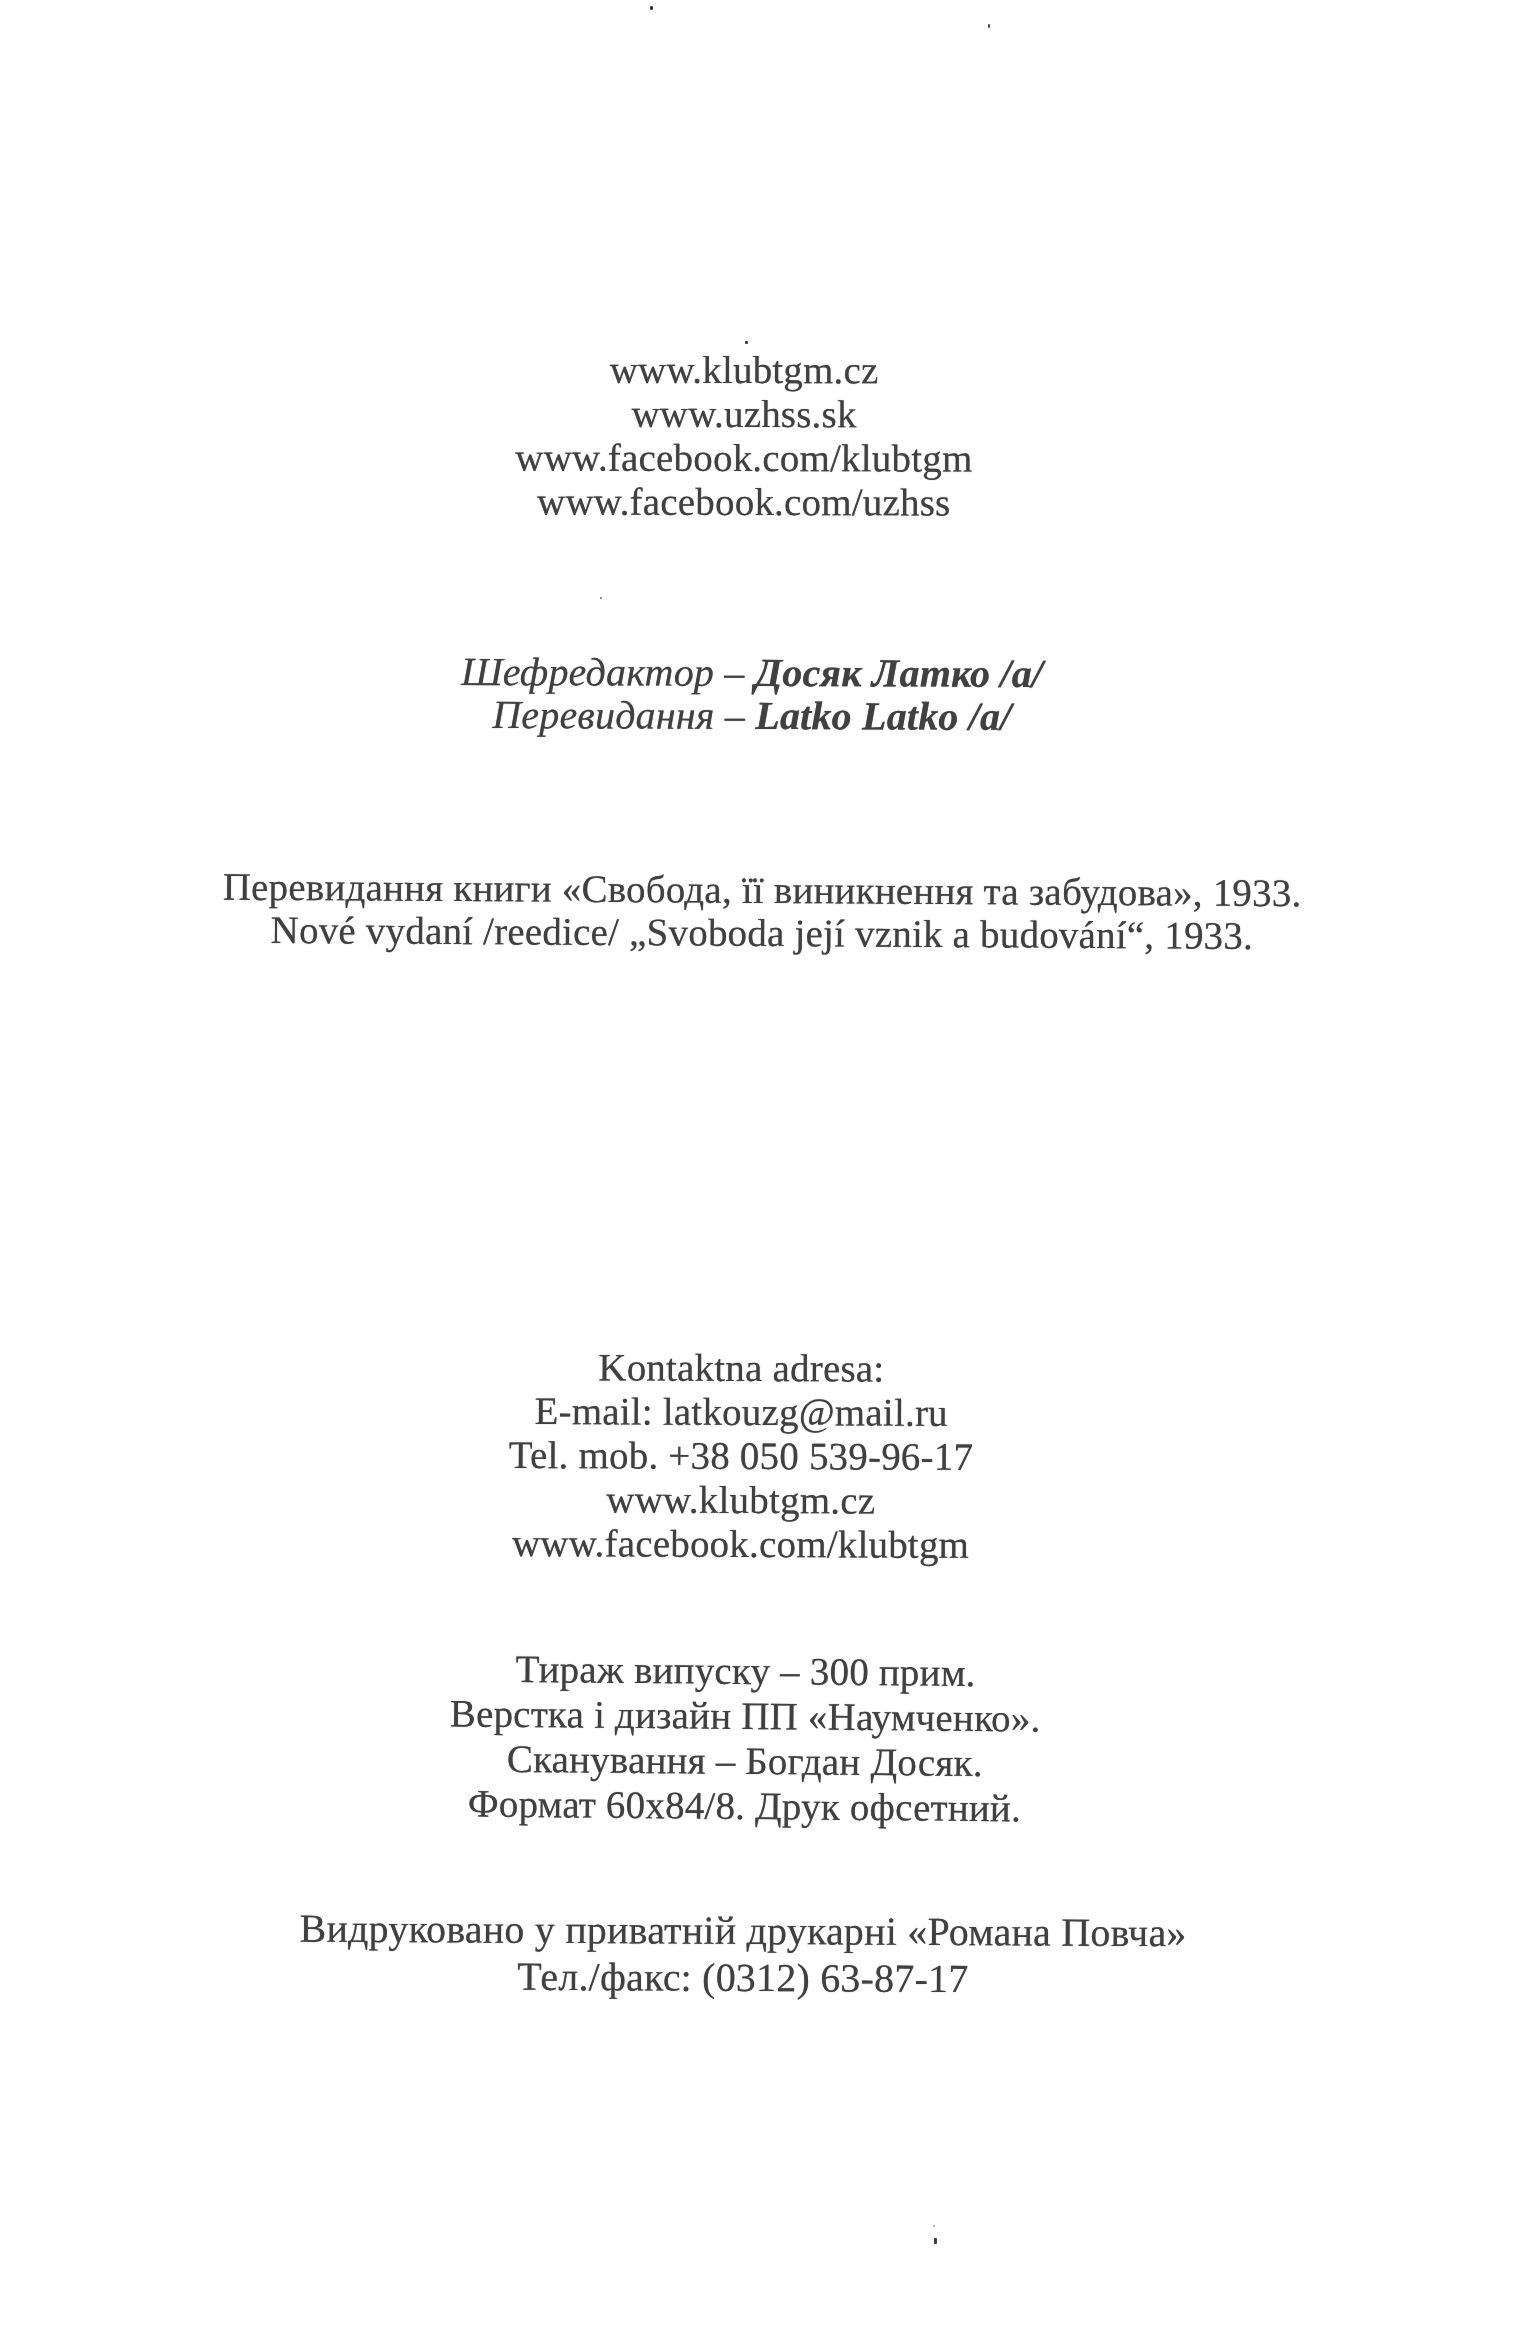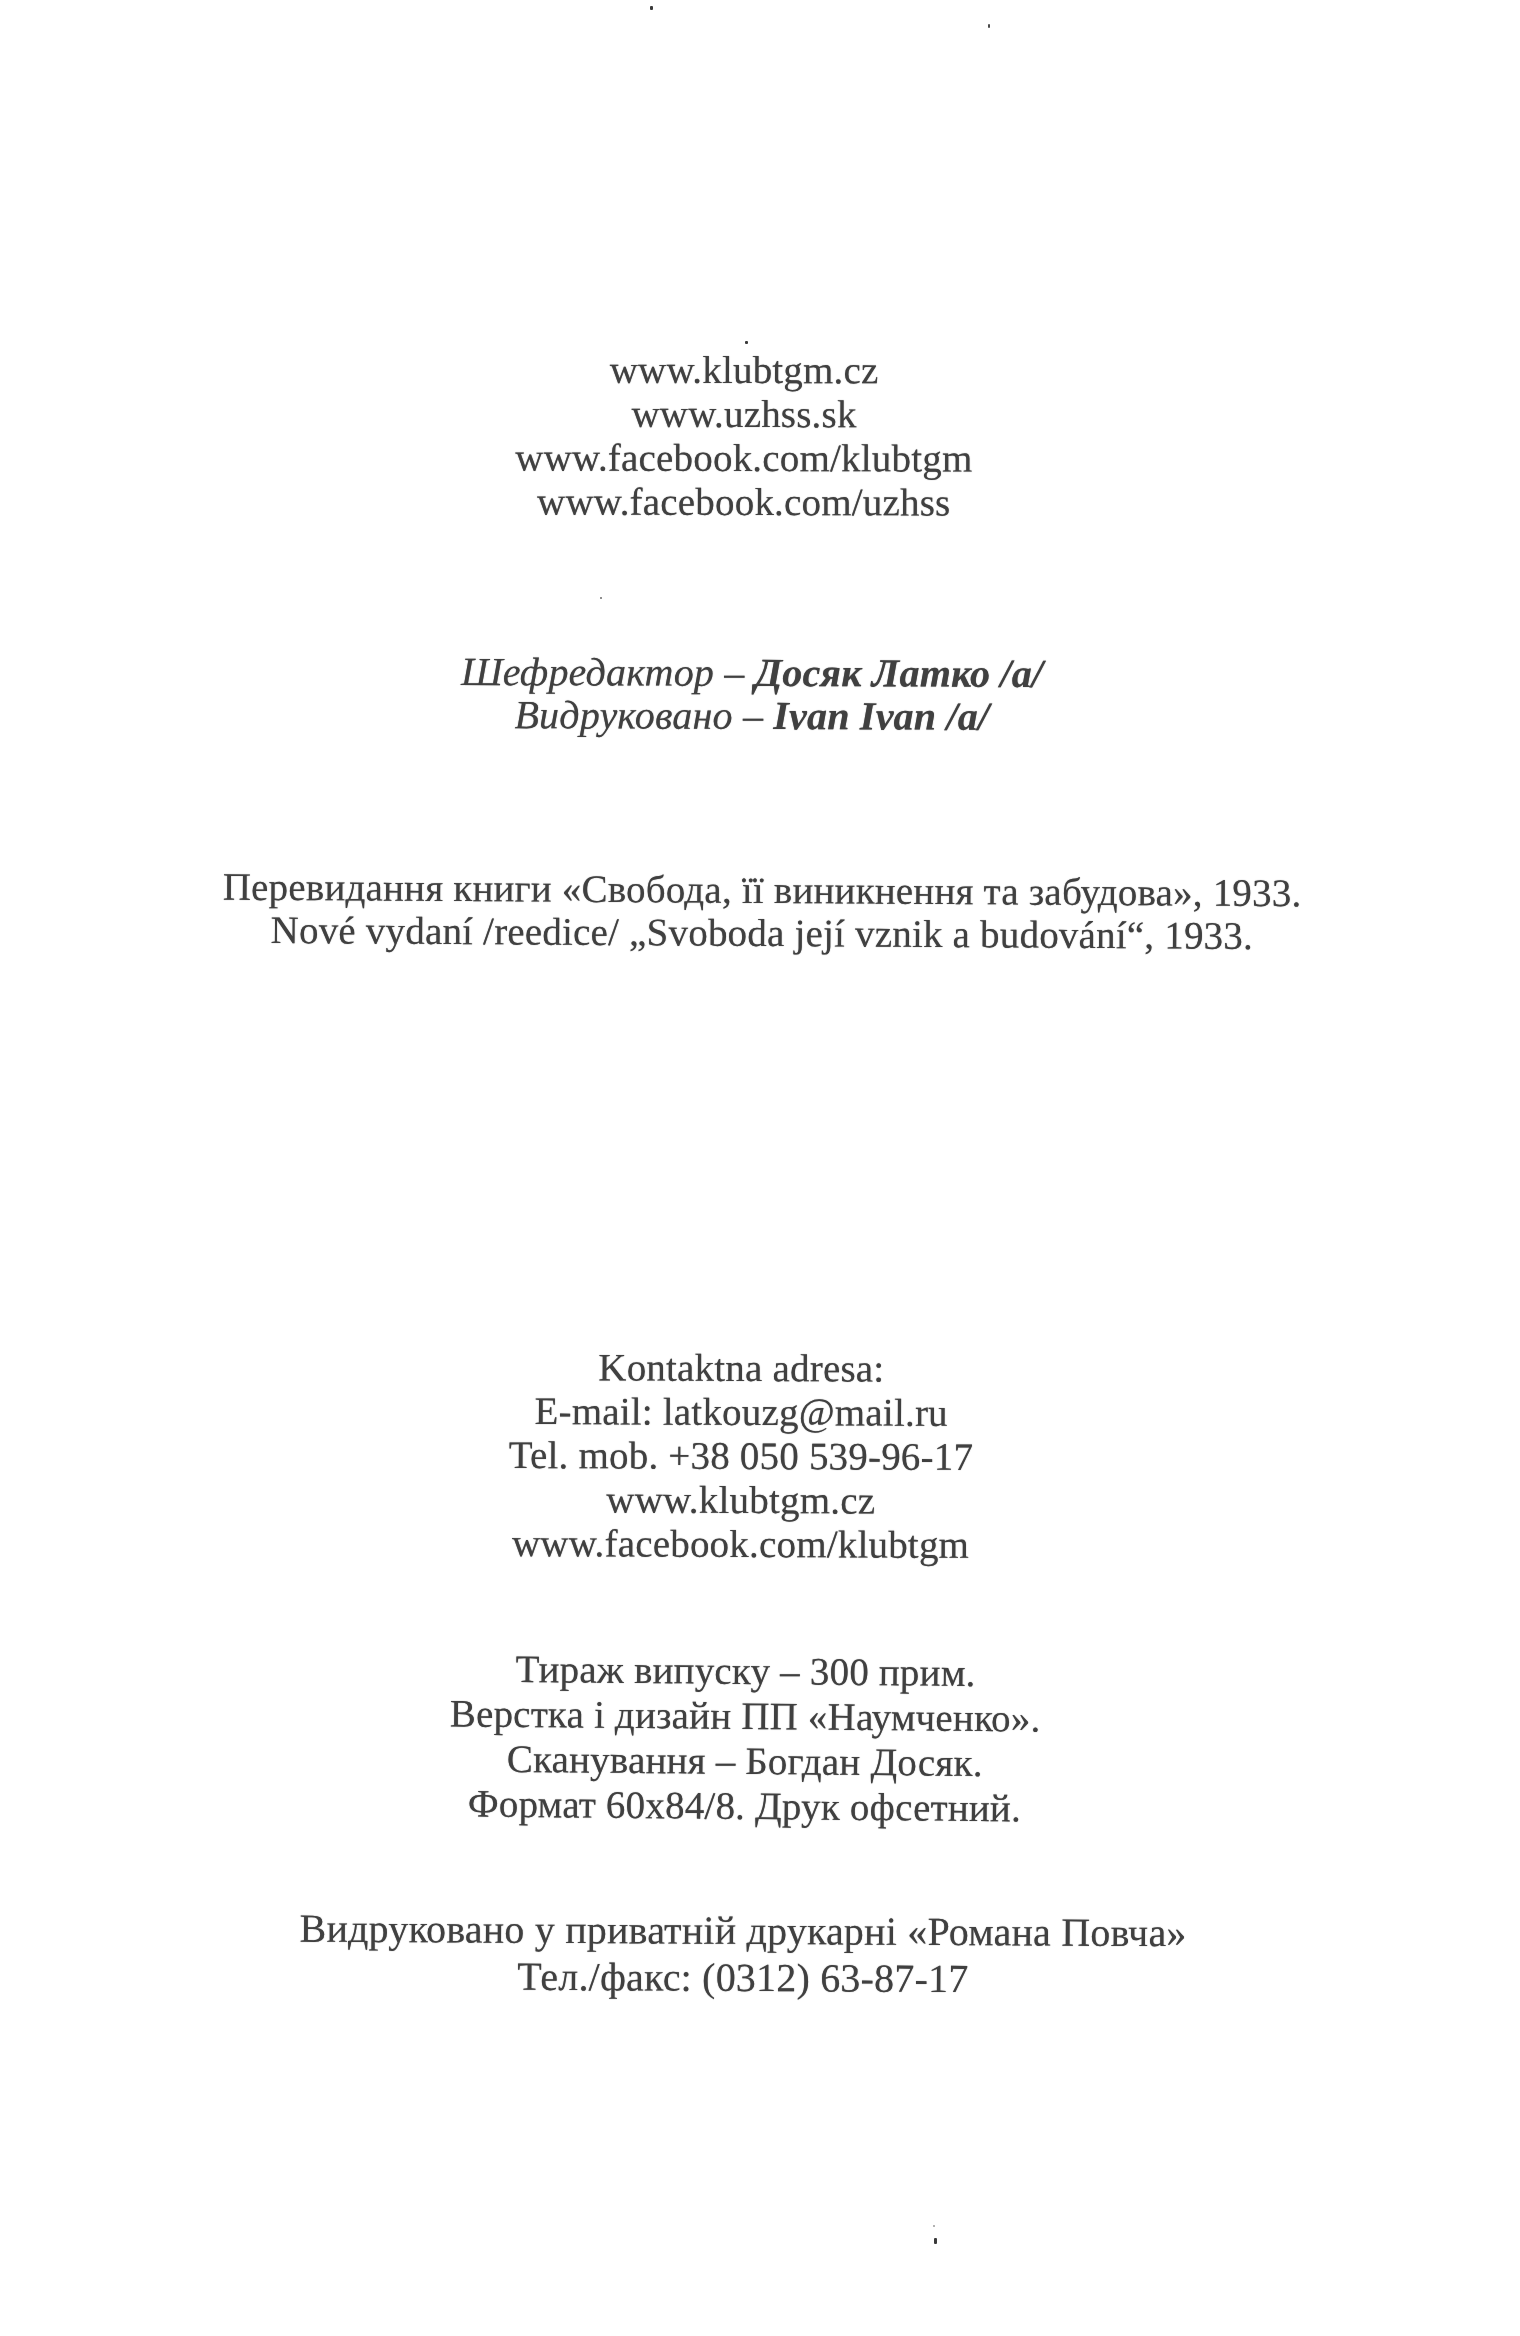--- a/index.html
+++ b/index.html
@@ -76,21 +76,21 @@
     <span class="line">www.uzhss.sk</span>
     <span class="line">www.facebook.com/klubtgm</span>
     <span class="line">www.facebook.com/uzhss</span>
   </div>
 
   <div class="block b-editor">
     <span class="line">
       <span>Шефредактор – </span><span class="name">Досяк Латко /а/</span>
     </span>
     <span class="line">
-      <span>Видруковано – </span><span class="name">Ivan Ivan /a/</span>
+      <span>Перевидання – </span><span class="name">Latko Latko /a/</span>
     </span>
   </div>
 
   <div class="block b-reedition">
     <span class="line">Перевидання книги «Свобода, її виникнення та забудова», 1933.</span>
     <span class="line">Nové vydaní /reedice/ „Svoboda její vznik a budování“, 1933.</span>
   </div>
 
   <div class="block b-contact">
     <span class="line">Kontaktna adresa:</span>

